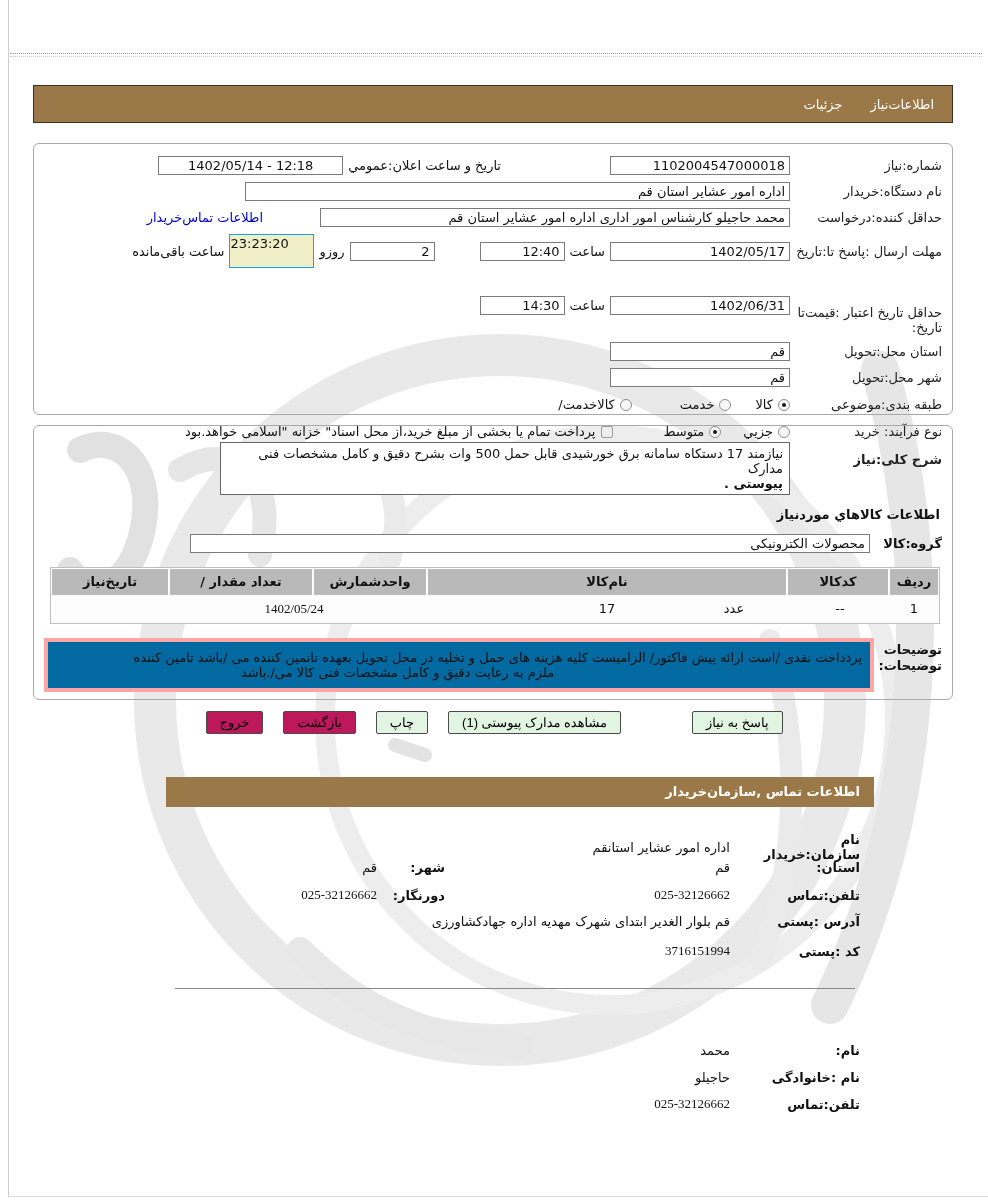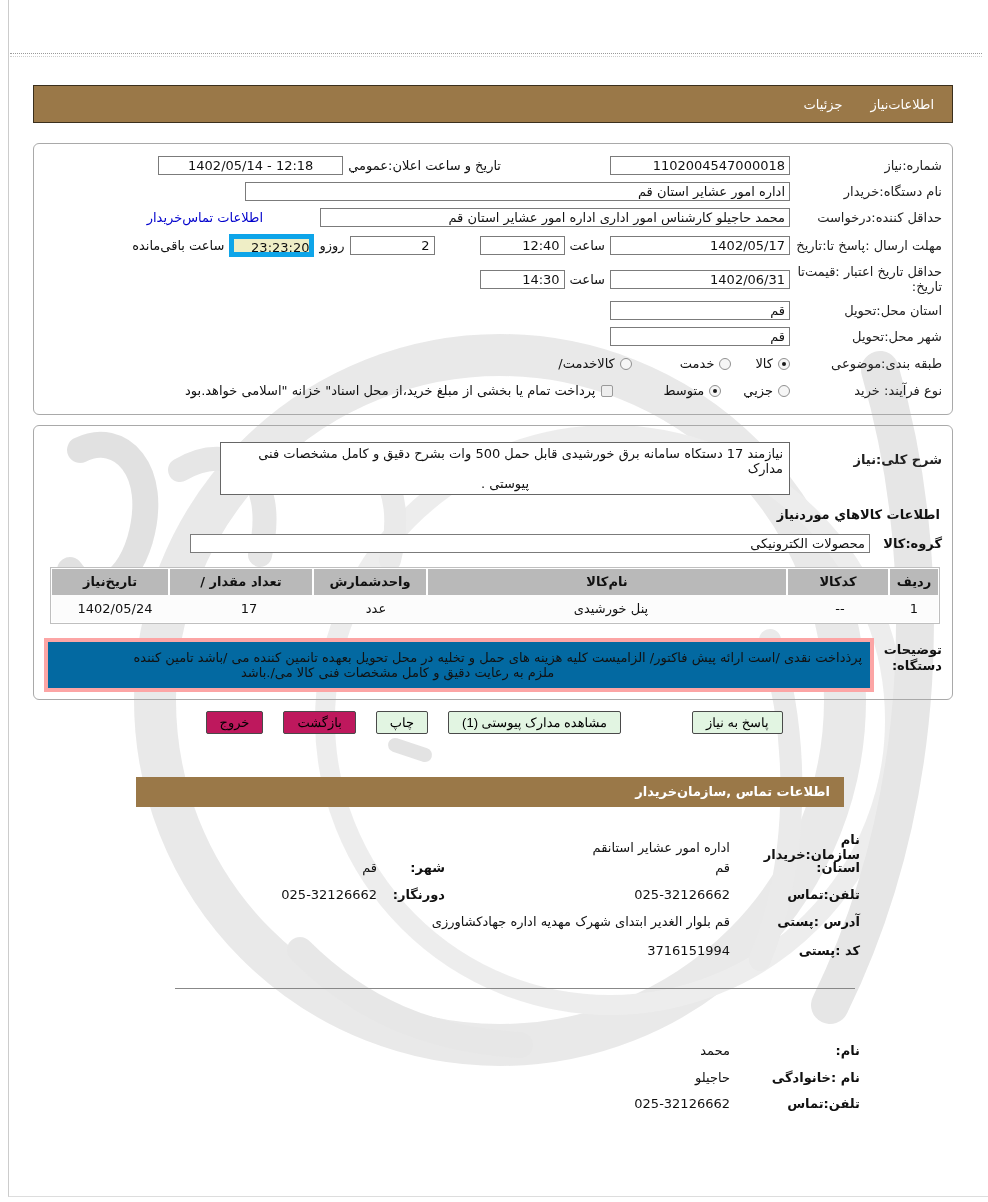--- a/index.html
+++ b/index.html
@@ -17,44 +17,44 @@
     align-items:center; gap:28px; padding:0 18px; color:#fff; z-index:1; }
   .tabbar span { cursor:default; }
 
   .panel { position:absolute; left:33px; width:920px; border:1px solid #a9a9a9;
     border-radius:6px; padding:12px 10px; background:transparent; z-index:1; }
   #panel1 { top:143px; height:272px; }
   #panel2 { top:425px; height:275px; }
 
   .row { display:flex; direction:rtl; align-items:center; margin-bottom:7px; }
   .lbl { width:152px; flex:0 0 152px; text-align:right; color:#222; }
-  .lbl2l { line-height:15px; }
+  .lbl2l { line-height:15px;margin-top:30px; }
   .inp { border:1px solid #7b7b7b; background:#fff; height:19px; font:13px "DejaVu Sans",sans-serif;
     padding:0 4px; color:#111; }
   .inp.rtl { direction:rtl; text-align:right; }
   .inp.ltr { direction:ltr; text-align:right; }
   .inp.ctr { direction:ltr; text-align:center; }
   .w185{width:185px}.w180{width:180px}.w545{width:545px}.w470{width:470px}.w85{width:85px}.w680{width:680px}
   .gap104{width:104px}.gap45{width:45px}.gap57{width:57px}
   .sm { padding:0 5px;text-align:right; }
-  .count { width:85px; height:23px; background:#efeec6; border:5px solid #0ea5e9;
-    text-align:right; direction:ltr; line-height:18px; }
+  .count { width:85px; height:34px; background:#efeec6; border:1px solid #0ea5e9;
+    text-align:left; direction:ltr; line-height:18px; }
   .link { color:#0000cc; cursor:pointer; }
 
   .radio { width:12px; height:12px; border:1px solid #909090; border-radius:50%;
     background:#f6f6f6; display:inline-block; position:relative; margin-left:5px; flex:0 0 12px; }
   .radio.on::after { content:""; position:absolute; left:3px; top:3px; width:4px; height:4px;
     border-radius:50%; background:#1a1a1a; }
   .chk { width:12px; height:12px; border:1px solid #9a9a9a; border-radius:2px;
     background:#eee; display:inline-block; margin-left:6px; flex:0 0 12px; }
   .opt { margin-left:24px; display:flex; align-items:center; }
 
   .b { font-weight:bold; }
   .descbox { width:570px; border:1px solid #666; background:#fff; padding:3px 6px; min-height:42px; }
-  .descbox .l2 { text-align:center; }
+  .descbox .l2 { text-align:right;font-weight:bold; }
   .heading { margin:12px 2px 12px 0; font-weight:bold; }
   .tbl { width:890px; margin:14px 2px 0 auto; border:1px solid #bfbfbf; padding:1px; background:#fff; }
   .thead, .trow { display:flex; direction:rtl; }
   .thead > div { background:#b9b9b9; font-weight:bold; text-align:center; height:26px;
     line-height:26px; margin-left:2px; }
   .thead > div:last-child { margin-left:0; }
   .trow > div { text-align:center; height:27px; line-height:27px; background:#fcfcfc; }
   .c1{width:48px;flex:0 0 48px}.c2{width:100px;flex:0 0 100px}.c3{width:358px;flex:0 0 358px}
   .c4{width:112px;flex:0 0 112px}.c5{width:142px;flex:0 0 142px}.c6{width:120px;flex:1}
   .noteslbl { width:68px; flex:0 0 68px; text-align:right; font-weight:bold; line-height:16px; padding-top:4px; }
@@ -62,27 +62,27 @@
   .notesbox .l2 { text-align:left; margin-left:185px; }
 
   .btns { position:absolute; left:0; top:711px; width:988px; display:flex; direction:rtl;
     justify-content:center; gap:20px; z-index:1; }
   .btn { border:1px solid #4a4a4a; border-radius:2px; height:23px; line-height:21px;
     padding:0 13px; font-size:13px; cursor:pointer; background:#e2f5e2; }
   .btn.green { background:#e2f5e2; }
   .btn.pink { background:#be185d; }
   .btn.respond { margin-left:51px; }
 
-  .bar2 { position:absolute; right:144px; top:777px; width:708px; height:30px; background:#9a7848;
+  .bar2 { position:absolute; right:114px; top:777px; width:708px; height:30px; background:#9a7848;
     color:#fff; font-weight:bold; line-height:30px; padding-right:14px; z-index:1; }
   .crow { position:absolute; right:128px; width:716px; display:flex; direction:rtl;
     align-items:center; z-index:1; }
   .clbl { width:130px; flex:0 0 130px; font-weight:bold;padding-left:36px; }
   .cval { width:285px; flex:0 0 285px; text-align:right; }
-  .cval.num, .num { direction:ltr; unicode-bidi:isolate; }
+  .cval.num, .num { direction:ltr; unicode-bidi:isolate;font-family:Liberation Serif, serif; }
   .clbl2 { width:68px; flex:0 0 68px; font-weight:bold; }
   .sep { position:absolute; right:133px; top:988px; width:680px; border-top:1px solid #888; z-index:1; }
 </style>
 </head>
 <body>
 
 <div class="page">
   <svg class="wm" width="988" height="1202" viewBox="0 0 988 1202" aria-hidden="true">
     <g fill="none" stroke="#e2e2e2" opacity="0.75">
       <circle cx="500" cy="700" r="345" stroke-width="42"></circle>
@@ -198,28 +198,27 @@
         <div class="c1">ردیف</div>
         <div class="c2">کدکالا</div>
         <div class="c3">نام‌کالا</div>
         <div class="c4">واحدشمارش</div>
         <div class="c5">تعداد مقدار /</div>
         <div class="c6">تاریخ‌نیاز</div>
       </div>
       <div class="trow">
         <div class="c1">1</div>
         <div class="c2">--</div>
-        <div class="c3">پنل خورشیدی</div>
         <div class="c4">عدد</div>
         <div class="c5">17</div>
         <div class="c6 num">1402/05/24</div>
       </div>
     </div>
     <div class="row" style="align-items:flex-start; margin-top:14px">
-      <span class="noteslbl"><span>توضیحات</span><br><span>دستگاه:</span></span>
+      <span class="noteslbl"><span>توضیحات</span><br><span>توضیحات:</span></span>
       <div class="notesbox">
         <div>پرذداخت نقدی /است ارائه پیش فاکتور/ الزامیست کلیه هزینه های حمل و تخلیه در محل تحویل بعهده تانمین کننده می  /باشد تامین کننده</div>
         <div class="l2">ملزم به رعایت دقیق و کامل مشخصات فنی کالا می/.باشد</div>
       </div>
     </div>
   </div>
 
   <div class="btns">
     <button class="btn green respond">پاسخ به نیاز</button>
     <button class="btn green">مشاهده مدارک پیوستی (1)</button>

